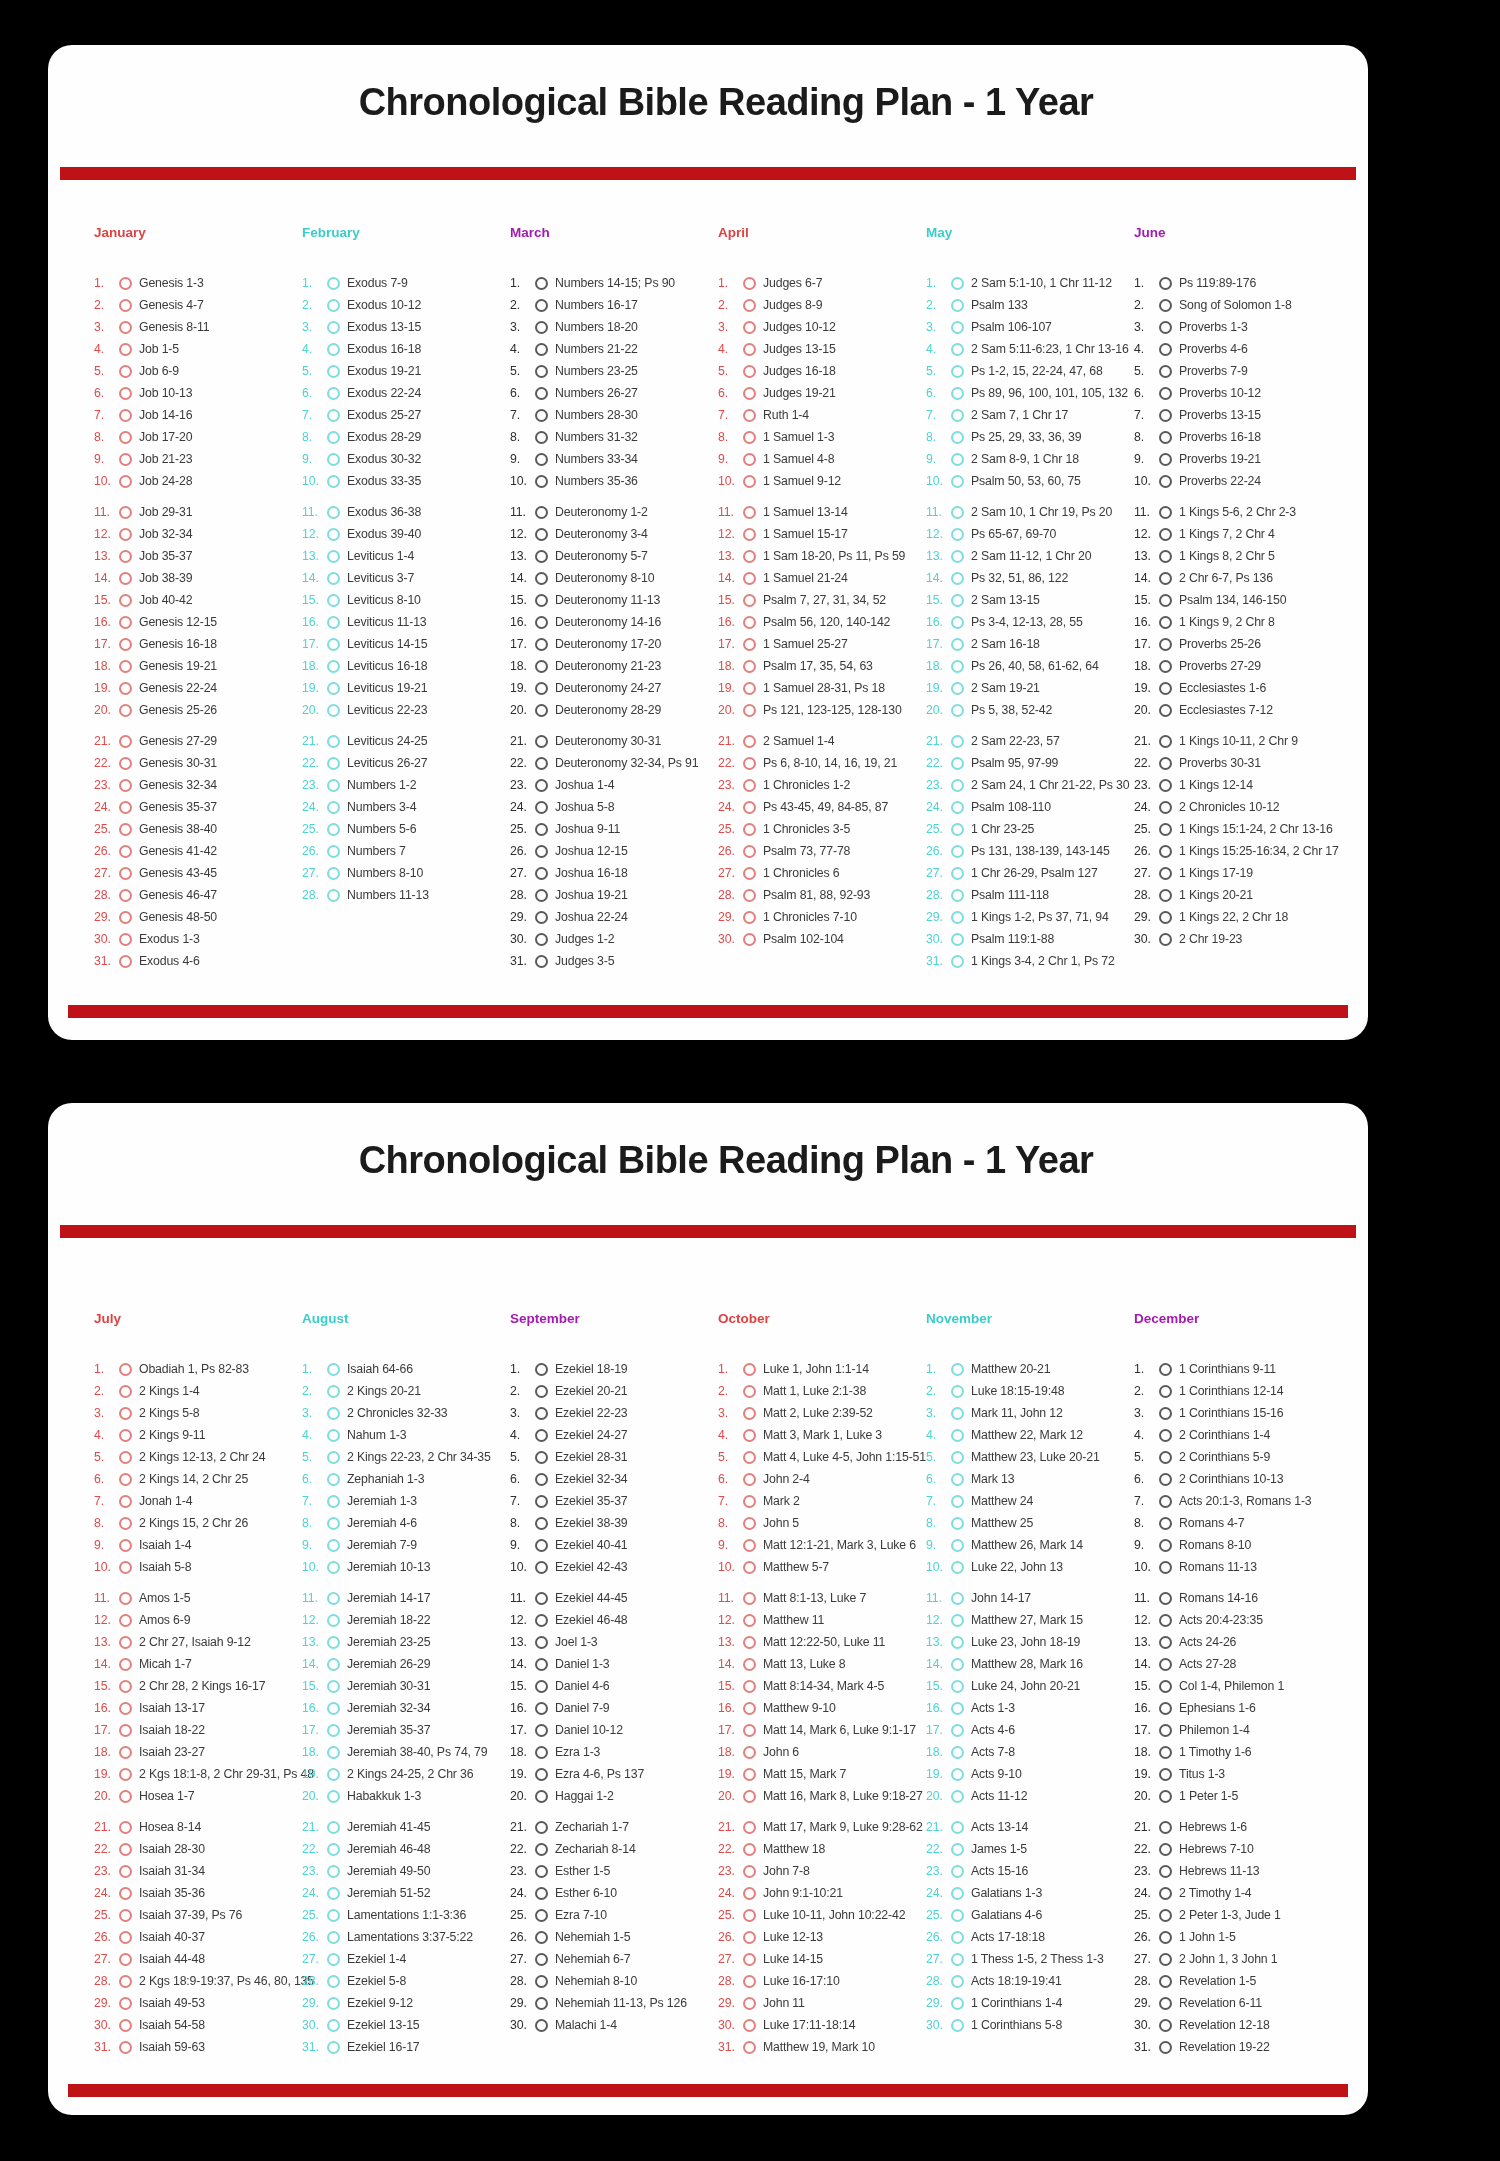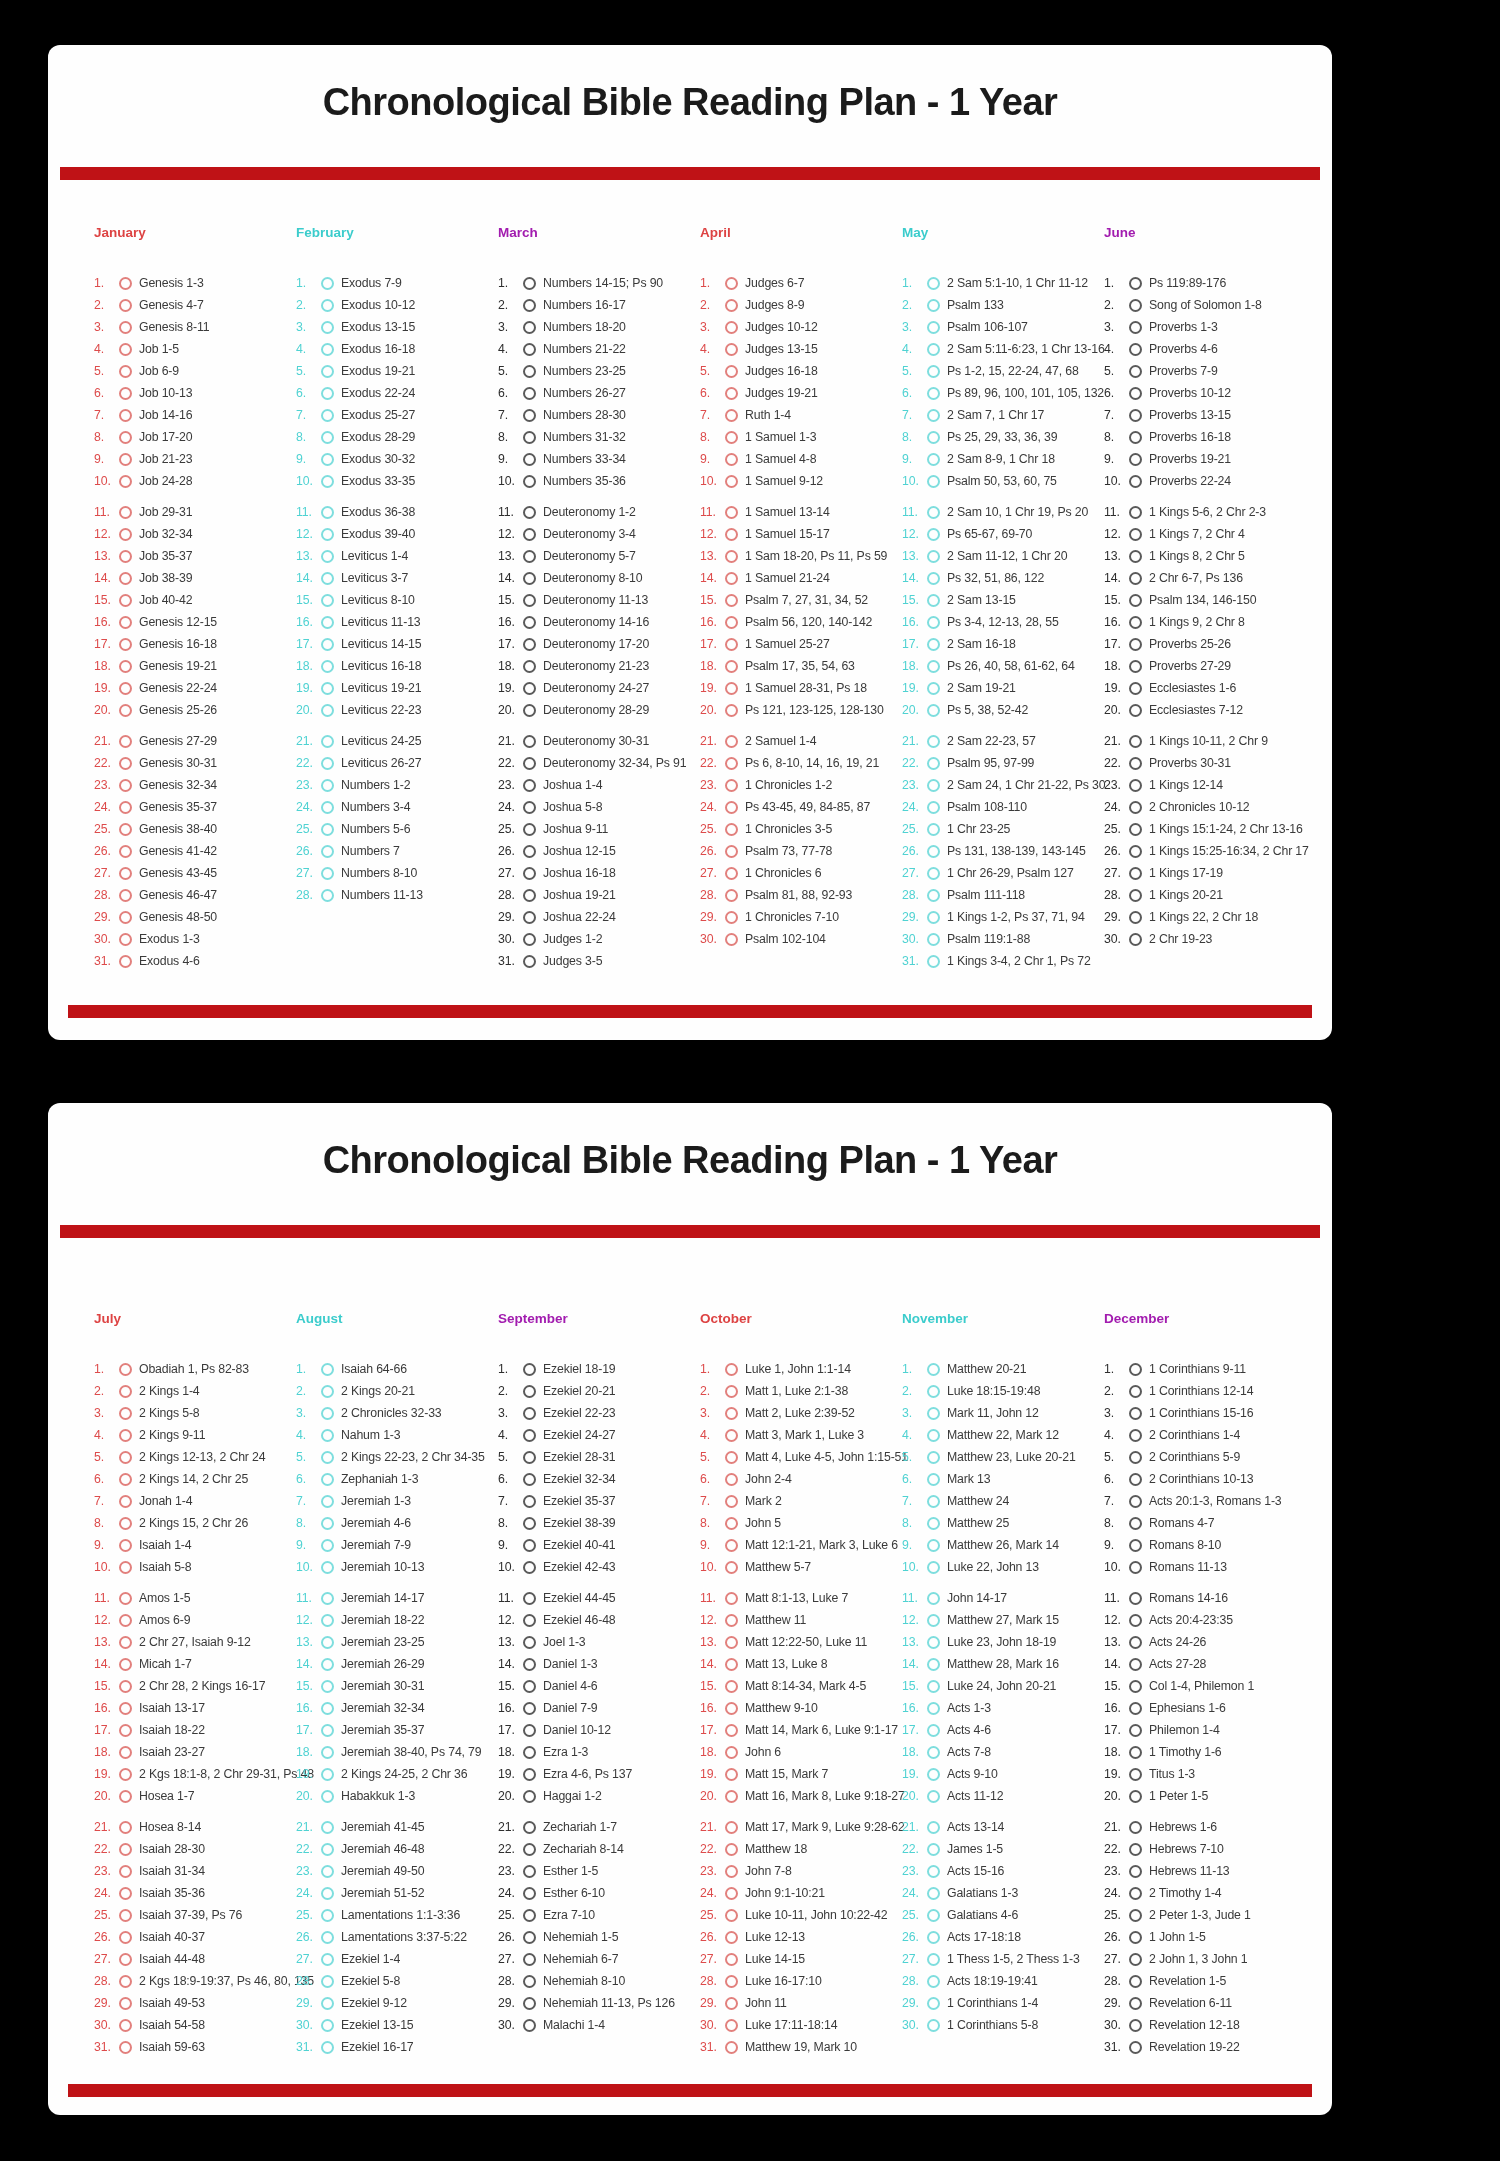--- a/index.html
+++ b/index.html
@@ -1,18 +1,18 @@
 <!DOCTYPE html>
 <html><head>
 <meta charset="utf-8">
 <style>
   html,body{margin:0;padding:0;background:#000;}
   body{width:1500px;height:2161px;position:relative;font-family:"Liberation Sans",sans-serif;}
   .page{position:absolute;inset:0;background:#000;}
-  .panel{position:absolute;left:48px;width:1284px;background:#fefefe;border-radius:12px;overflow:hidden;}
+  .panel{position:absolute;left:48px;width:1284px;background:#fefefe;border-radius:24px;overflow:hidden;padding-left:36px;}
   .panel.first{top:45px;height:995px;}
   .panel.second{top:1103px;height:1012px;}
   .title{margin:0;padding-top:36px;text-align:center;font-size:38px;font-weight:700;color:#1b1b1b;letter-spacing:-0.5px;}
   .red-bar{position:absolute;left:12px;right:12px;height:13px;background:#bf1216;}
   .red-bar.top{top:122px;}
   .panel.first .red-bar.bottom{bottom:22px;left:20px;right:20px;}
   .panel.second .red-bar.bottom{bottom:18px;left:20px;right:20px;}
   .months{position:absolute;left:46px;right:38px;display:flex;gap:12px;}
   .panel.first .months{top:180px;}
   .panel.second .months{top:208px;}

